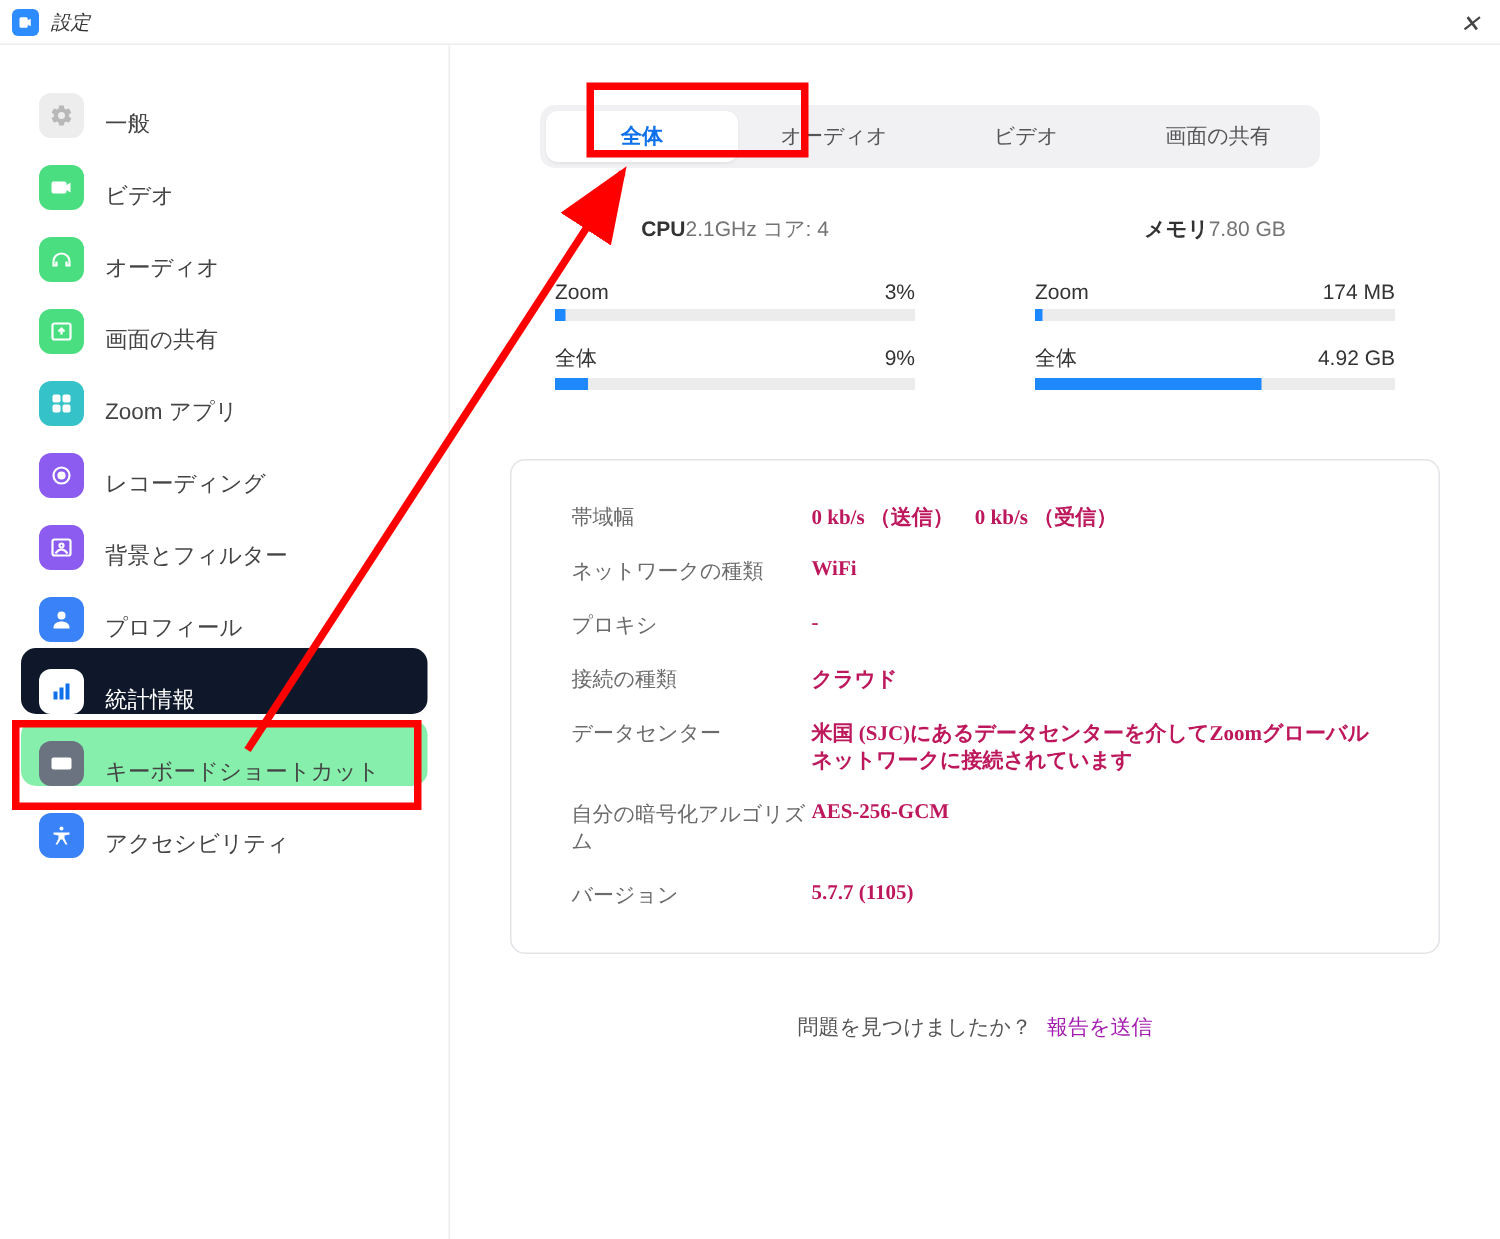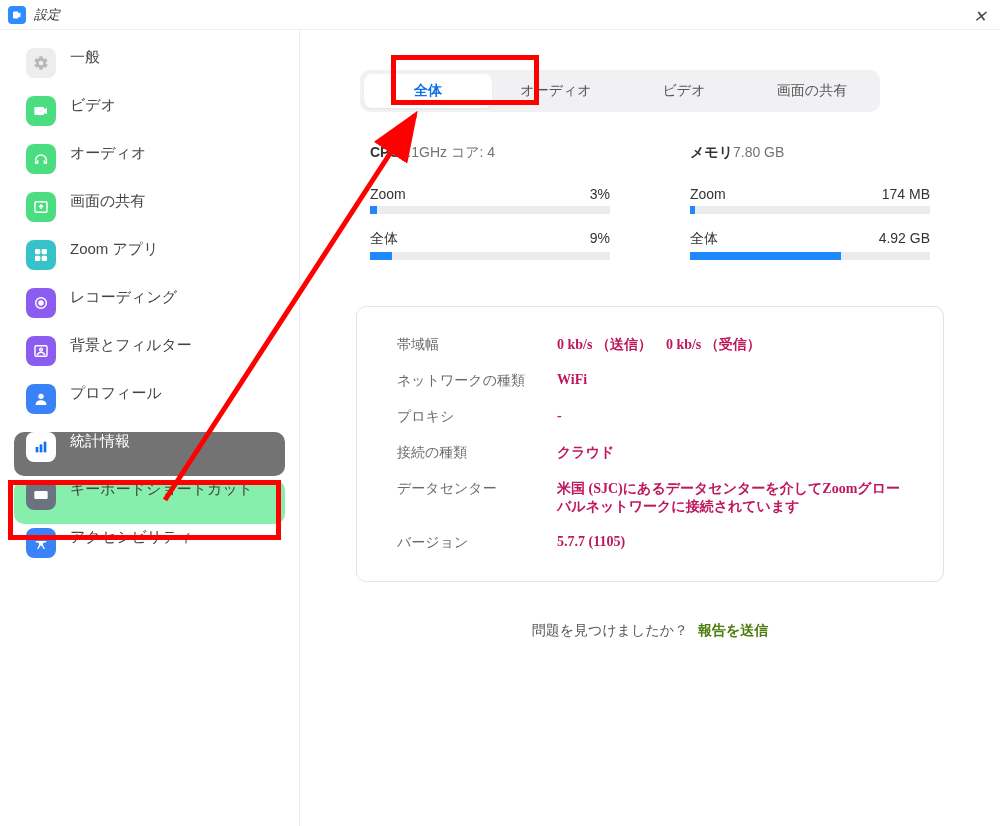--- a/index.html
+++ b/index.html
@@ -55,31 +55,31 @@
   .content {
     flex: 1;
     padding: 40px 40px 20px 40px;
     position: relative;
     overflow: hidden;
   }
 
   
   .nav-item {
     display: flex;
-    align-items: flex-start;
+    align-items: flex-end;
     height: 44px;
     padding: 0 12px;
     border-radius: 10px;
     cursor: pointer;
     color: #444;
     font-size: 15px;
     margin-bottom: 4px;
   }
   .nav-item.selected {
-    background: #737373;
+    background: #0f172a;
     color: #fff;
   }
   .nav-item.hover {
     background: #86efac;
   }
   .nav-icon {
     width: 30px; height: 30px;
     border-radius: 8px;
     display: flex; align-items: center; justify-content: center;
     margin-right: 14px;
@@ -114,21 +114,21 @@
   }
 
   
   .metrics {
     display: flex;
     gap: 80px;
     margin: 0 30px 30px 30px;
   }
   .metric-col { flex: 1; }
   .metric-head {
-    display: flex; justify-content: flex-start;
+    display: flex; justify-content: center;
     font-size: 14px; color: #333;
     padding-bottom: 6px;
     margin-bottom: 18px;
   }
   .metric-head .name { font-weight: 700; }
   .metric-head .sub { color: #737373; }
   .bar-row {
     margin-bottom: 16px;
   }
   .bar-row .labels {
@@ -144,21 +144,21 @@
   .bar-fill {
     height: 100%;
     background: #1E88FF;
   }
 
   
   .info-panel {
     border: 1px solid #E3E3E8;
     border-radius: 10px;
     padding: 20px 40px;
-    margin: 0 16px;
+    margin: 0 0px;
   }
   .info-row {
     display: flex;
     padding: 9px 0;
     font-size: 14px;
   }
   .info-row .key {
     width: 160px;
     color: #6B6B6B;
     flex-shrink: 0;
@@ -169,21 +169,21 @@
     font-family: Liberation Serif, serif;
   }
 
   
   .footer {
     text-align: center;
     margin-top: 40px;
     font-size: 14px;
   }
   .footer .q { color: #555; margin-right: 6px;}
-  .footer .link { color: #4d7c0f; cursor: pointer; font-weight: bold; }
+  .footer .link { color: #a21caf; cursor: pointer; }
 
   
   .anno-box {
     position: absolute;
     border: 5px solid #FF0000;
     pointer-events: none;
   }
   .anno-arrow {
     position: absolute;
     pointer-events: none;
@@ -389,20 +389,24 @@
           <div class="key">プロキシ</div>
           <div class="val">-</div>
         </div>
         <div class="info-row">
           <div class="key">接続の種類</div>
           <div class="val">クラウド</div>
         </div>
         <div class="info-row">
           <div class="key">データセンター</div>
           <div class="val">米国 (SJC)にあるデータセンターを介してZoomグローバルネットワークに接続されています</div>
+        </div>
+        <div class="info-row">
+          <div class="key">自分の暗号化アルゴリズム</div>
+          <div class="val">AES-256-GCM</div>
         </div>
         <div class="info-row">
           <div class="key">バージョン</div>
           <div class="val">5.7.7 (1105)</div>
         </div>
       </div>
 
     <div class="footer">
       <span class="q">問題を見つけましたか？</span>
       <span class="link">報告を送信</span>

